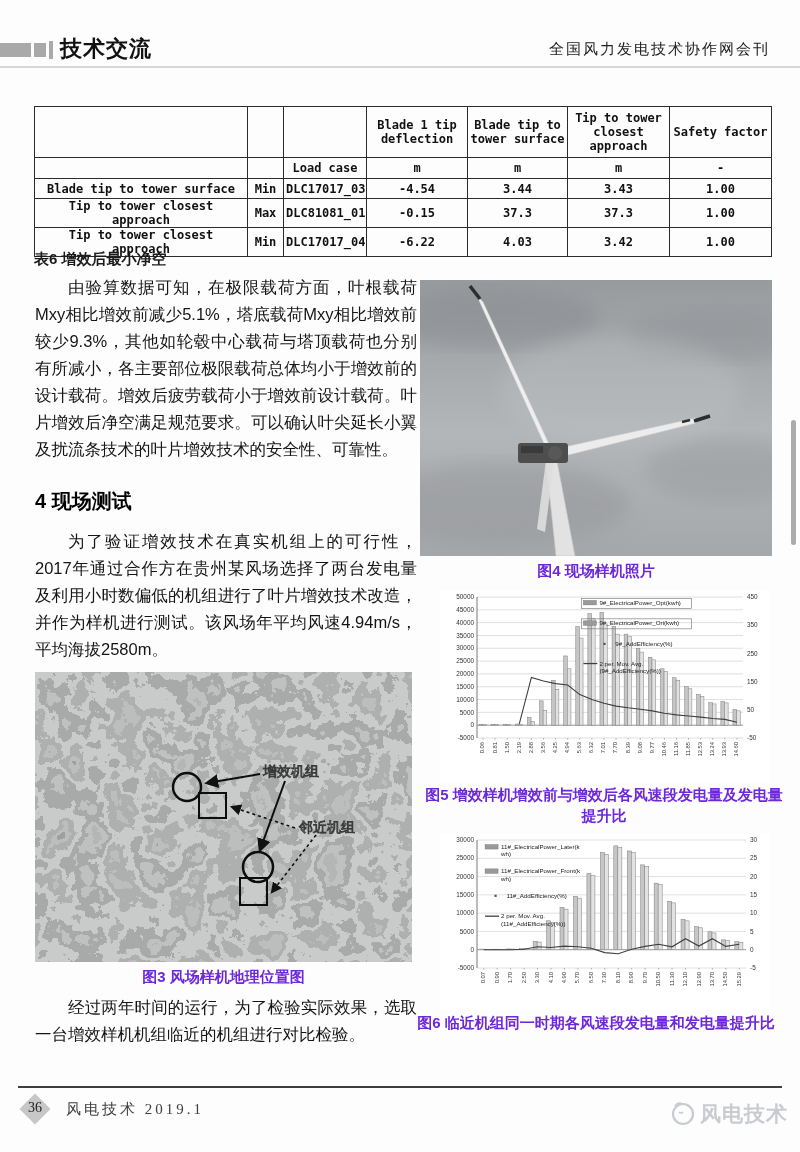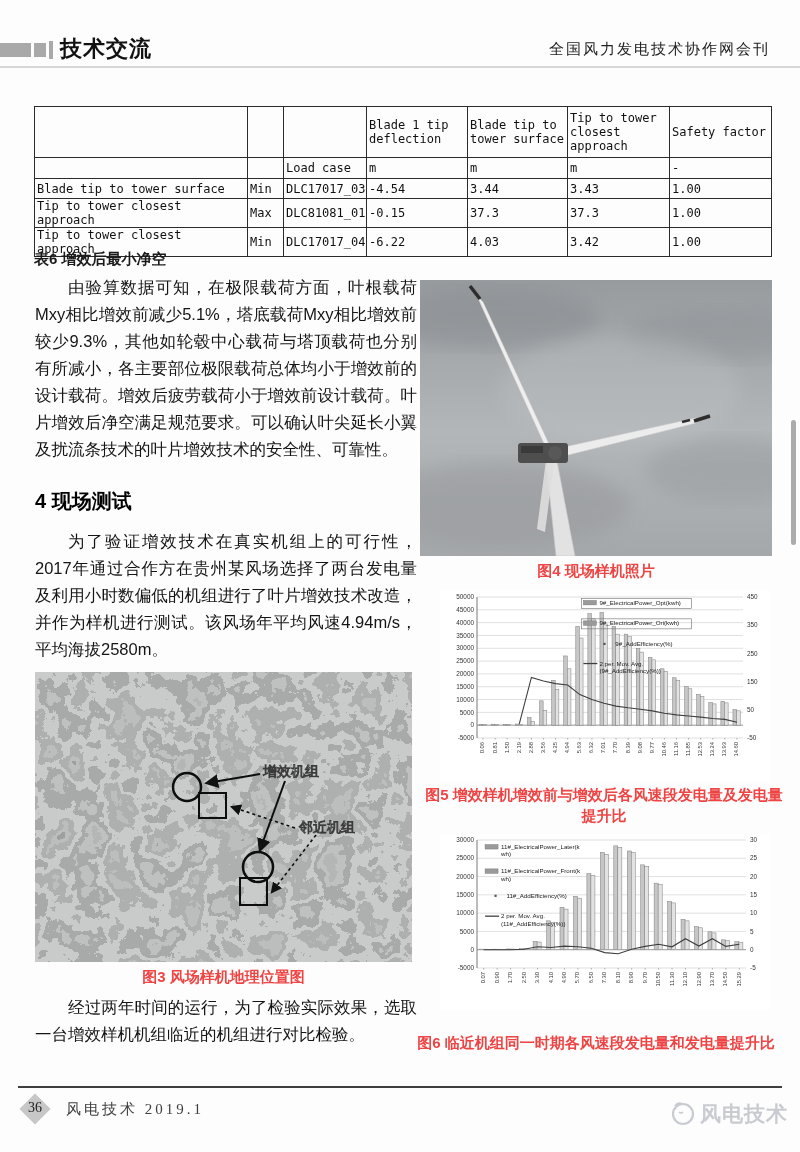--- a/index.html
+++ b/index.html
@@ -6,29 +6,29 @@
   .page{position:relative;width:800px;height:1152px;background:#fdfdfd;margin:0 auto;overflow:hidden;
         font-family:"Liberation Sans",sans-serif;color:#1a1a1a;}
   
   .hdr-block{position:absolute;background:#a9a9a9;}
   .hdr-title{position:absolute;left:60px;top:34px;font-size:22px;font-weight:bold;letter-spacing:1px;color:#111;}
   .hdr-journal{position:absolute;right:30px;top:40px;font-size:15px;font-family:"Liberation Serif",serif;letter-spacing:2px;color:#222;}
   .hdr-rule{position:absolute;left:0;right:0;top:66px;height:2px;background:#d7d7d7;}
   
   .t6{position:absolute;left:34px;top:106px;width:737px;border-collapse:collapse;table-layout:fixed;
       font-family:"DejaVu Sans Mono","Liberation Mono",monospace;font-size:12px;color:#111;}
-  .t6 td{border:1px solid #2b2b2b;text-align:left;vertical-align:middle;padding:0 2px;overflow:hidden;}
+  .t6 td{border:1px solid #2b2b2b;text-align:center;vertical-align:middle;padding:0 2px;overflow:hidden;font-weight:bold;}
   .t6 tr.hrow td{height:50px;}
   .t6 tr.urow td{height:20px;}
   .t6 tr.drow td{height:19px;}
   .t6-cap{position:absolute;left:34px;top:250px;width:737px;text-align:left;font-weight:bold;font-size:15px;}
   
   .para{position:absolute;width:382px;font-size:16.5px;line-height:27px;text-align:justify;text-indent:2em;color:#151515;}
   .sec-h{position:absolute;left:35px;top:488px;font-size:20px;font-weight:bold;color:#000;}
-  .fig-cap{position:absolute;text-align:center;font-weight:bold;font-size:15px;line-height:21px;color:#ef4444;}
+  .fig-cap{position:absolute;text-align:center;font-weight:bold;font-size:15px;line-height:21px;color:#6d28d9;}
   
   .map-wrap{position:absolute;left:35px;top:672px;width:377px;height:290px;background:#9aa0a0;}
   .map-wrap svg{position:absolute;left:0;top:0;}
   
   .photo-wrap{position:absolute;left:420px;top:280px;width:352px;height:276px;overflow:hidden;}
   
   .chart{position:absolute;background:#fff;}
   
   .foot-rule{position:absolute;left:18px;right:18px;top:1086px;height:2px;background:#3e3e3e;}
   .diamond{position:absolute;left:24px;top:1098px;width:22px;height:22px;background:#c7c7c7;transform:rotate(45deg);}
@@ -435,21 +435,21 @@
       <text x="61.07" y="22.46" font-size="6.2" fill="#222" font-family="Liberation Sans,sans-serif">wh)</text>
       <rect x="45.07" y="34.879999999999995" width="13" height="4.5" fill="#9a9a9a" stroke="#6f6f6f" stroke-width="0.4"></rect>
       <text x="61.07" y="39.379999999999995" font-size="6.2" fill="#222" font-family="Liberation Sans,sans-serif">11#_ElectricalPower_Front(k</text>
       <text x="61.07" y="46.779999999999994" font-size="6.2" fill="#222" font-family="Liberation Sans,sans-serif">wh)</text>
       <rect x="54.45" y="60.7" width="2.2" height="2.2" fill="#555"></rect>
       <text x="66.45" y="63.7" font-size="6.2" fill="#222" font-family="Liberation Sans,sans-serif">11#_AddEfficiency(%)</text>
       <line x1="45.07" x2="59.07" y1="82.18" y2="82.18" stroke="#3f3f3f" stroke-width="1.3"></line>
       <text x="61.07" y="84.18" font-size="6.2" fill="#222" font-family="Liberation Sans,sans-serif">2 per. Mov. Avg.</text>
       <text x="61.07" y="91.58000000000001" font-size="6.2" fill="#222" font-family="Liberation Sans,sans-serif">(11#_AddEfficiency(%))</text>
     </svg>
-  <div class="fig-cap" style="left:412px;top:1012px;width:368px;margin-top:20px;">图6 临近机组同一时期各风速段发电量和发电量提升比</div>
+  <div class="fig-cap" style="left:412px;top:1012px;width:368px;">图6 临近机组同一时期各风速段发电量和发电量提升比</div>
 
   <div class="foot-rule"></div>
   <div class="diamond"></div>
   <div class="pageno">36</div>
   <div class="foot-journal">风电技术  2019.1</div>
   <div class="wm">
     <svg width="30" height="30" viewBox="0 0 30 30">
       <circle cx="15" cy="16" r="10" fill="none" stroke="#c8cbd0" stroke-width="2.2"></circle>
       <path d="M7,8 q3,-4 7,-2" fill="none" stroke="#c8cbd0" stroke-width="2"></path>
       <path d="M11,14 q2,2 4,0" fill="none" stroke="#c8cbd0" stroke-width="1.6"></path>

